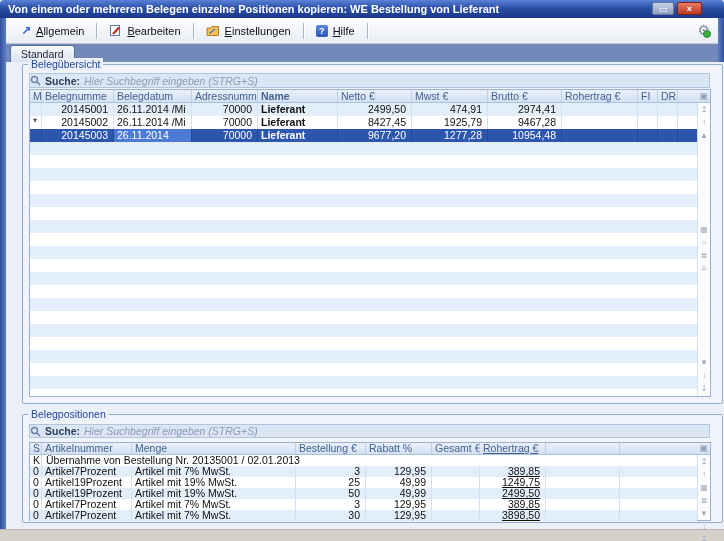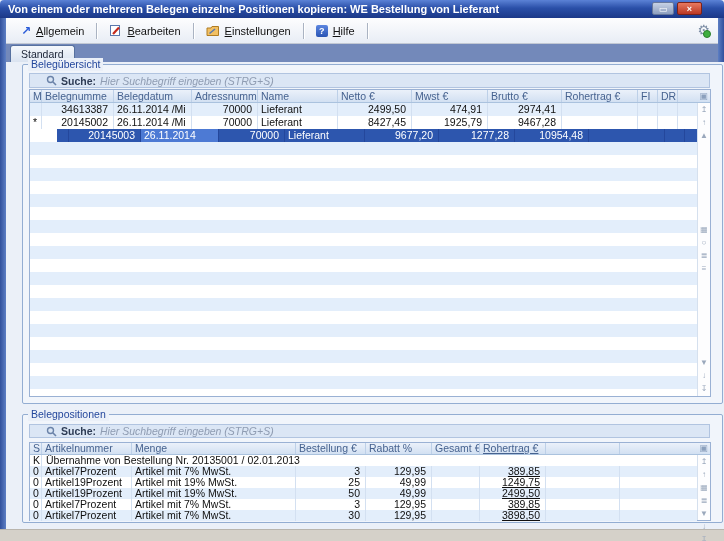--- a/index.html
+++ b/index.html
@@ -39,21 +39,21 @@
 
   
   .content{position:absolute;left:20px;top:62px;width:712px;height:467px;background:#ebf0f8;}
   .group{position:absolute;border:1px solid #93add2;border-radius:2px;background:#f1f5fb;}
   .group-label{position:absolute;top:-7px;left:5px;background:#ebf0f8;padding:0 3px;font-size:10.5px;color:#24479c;line-height:13px;white-space:nowrap;}
   .group-uebersicht{left:2px;top:2px;width:701px;height:340px;}
   .group-positionen{left:2px;top:352px;width:701px;height:109px;}
 
   
   .searchbar{position:absolute;left:6px;width:681px;height:15px;background:#dbe6f5;border:1px solid #b1c4e0;
-    display:flex;align-items:center;gap:4px;padding:0 16px;font-size:10.5px;cursor:text;}
+    display:flex;align-items:center;gap:4px;padding:0 0;font-size:10.5px;cursor:text;}
   .searchbar .lbl{font-weight:bold;color:#2e3c55;}
   .searchbar .ph{font-style:italic;color:#8f9cb2;white-space:nowrap;overflow:hidden;}
   .mag{flex:0 0 auto;}
   .sb1{top:8px;} .sb2{top:9px;height:14px;}
 
   
   .grid{position:absolute;left:6px;width:682px;border:1px solid #9ab1d4;background:#fff;display:flex;flex-direction:column;}
   .grid1{top:24px;height:308px;} .grid2{top:27px;height:79px;}
   .thead{display:flex;background:linear-gradient(#ebf1fa,#d2e0f2);border-bottom:1px solid #aac2de;position:relative;}
   .grid1 .thead{height:13px;line-height:12px;} .grid2 .thead{height:12px;line-height:11px;}
@@ -70,32 +70,32 @@
   .strip{width:13px;flex:0 0 auto;border-left:1px solid #d5e0ee;background:#fdfdfe;display:flex;flex-direction:column;
     align-items:center;justify-content:space-between;padding:3px 0;color:#9aa8bc;}
   .grp{display:flex;flex-direction:column;align-items:center;gap:5px;}
   .strip-icon{font-size:8px;line-height:8px;cursor:pointer;}
 
   
   .grid1 .th:nth-of-type(1),.grid1 .td:nth-child(1){width:12px;}
   .grid1 .th:nth-of-type(2),.grid1 .td:nth-child(2){width:72px;}
   .grid1 .th:nth-of-type(3),.grid1 .td:nth-child(3){width:78px;}
   .grid1 .th:nth-of-type(4),.grid1 .td:nth-child(4){width:66px;}
-  .grid1 .th:nth-of-type(5),.grid1 .td:nth-child(5){width:80px;}
+  .grid1 .th:nth-of-type(5),.grid1 .td:nth-child(5){width:80px;font-weight:bold;}
   .grid1 .th:nth-of-type(6),.grid1 .td:nth-child(6){width:74px;}
   .grid1 .th:nth-of-type(7),.grid1 .td:nth-child(7){width:76px;}
   .grid1 .th:nth-of-type(8),.grid1 .td:nth-child(8){width:74px;}
   .grid1 .th:nth-of-type(9),.grid1 .td:nth-child(9){width:76px;}
   .grid1 .th:nth-of-type(10),.grid1 .td:nth-child(10){width:20px;}
   .grid1 .th:nth-of-type(11),.grid1 .td:nth-child(11){width:20px;}
   .grid1 .th:nth-of-type(12),.grid1 .td:nth-child(12){flex:1;border-right:none;}
   .grid1 .td:nth-child(2),.grid1 .td:nth-child(4),.grid1 .td:nth-child(6),
   .grid1 .td:nth-child(7),.grid1 .td:nth-child(8),.grid1 .td:nth-child(9){text-align:right;padding-right:5px;}
   .grid1 .tr:nth-of-type(odd){background:#e3eefb;}
-  .grid1 .tr.selected{background:#2d56ae;color:#fff;margin-left:27px;}
+  .grid1 .tr.selected{background:#2d56ae;color:#fff;}
   .grid1 .tr.selected .td{color:#fff;border-right-color:#24479c;}
   .grid1 .tr.selected .td:nth-child(3){background:#4d7ad4;}
 
   
   .grid2 .th:nth-of-type(1),.grid2 .td:nth-child(1){width:12px;}
   .grid2 .th:nth-of-type(2),.grid2 .td:nth-child(2){width:90px;}
   .grid2 .th:nth-of-type(3),.grid2 .td:nth-child(3){width:164px;}
   .grid2 .th:nth-of-type(4),.grid2 .td:nth-child(4){width:70px;}
   .grid2 .th:nth-of-type(5),.grid2 .td:nth-child(5){width:66px;}
   .grid2 .th:nth-of-type(6),.grid2 .td:nth-child(6){width:48px;}
@@ -197,21 +197,21 @@
             <div class="th">FI</div>
             <div class="th">DR</div>
             <div class="th"></div>
           </div>
         <div class="grid-body">
           <div class="cells">
             <div class="tbody">
 
             <div class="tr">
                   <div class="td"></div>
-                  <div class="td">34613387</div>
+                  <div class="td">20145001</div>
                   <div class="td">26.11.2014 /Mi</div>
                   <div class="td">70000</div>
                   <div class="td">Lieferant</div>
                   <div class="td">2499,50</div>
                   <div class="td">474,91</div>
                   <div class="td">2974,41</div>
                   <div class="td"></div>
                   <div class="td"></div>
                   <div class="td"></div>
                   <div class="td"></div>

